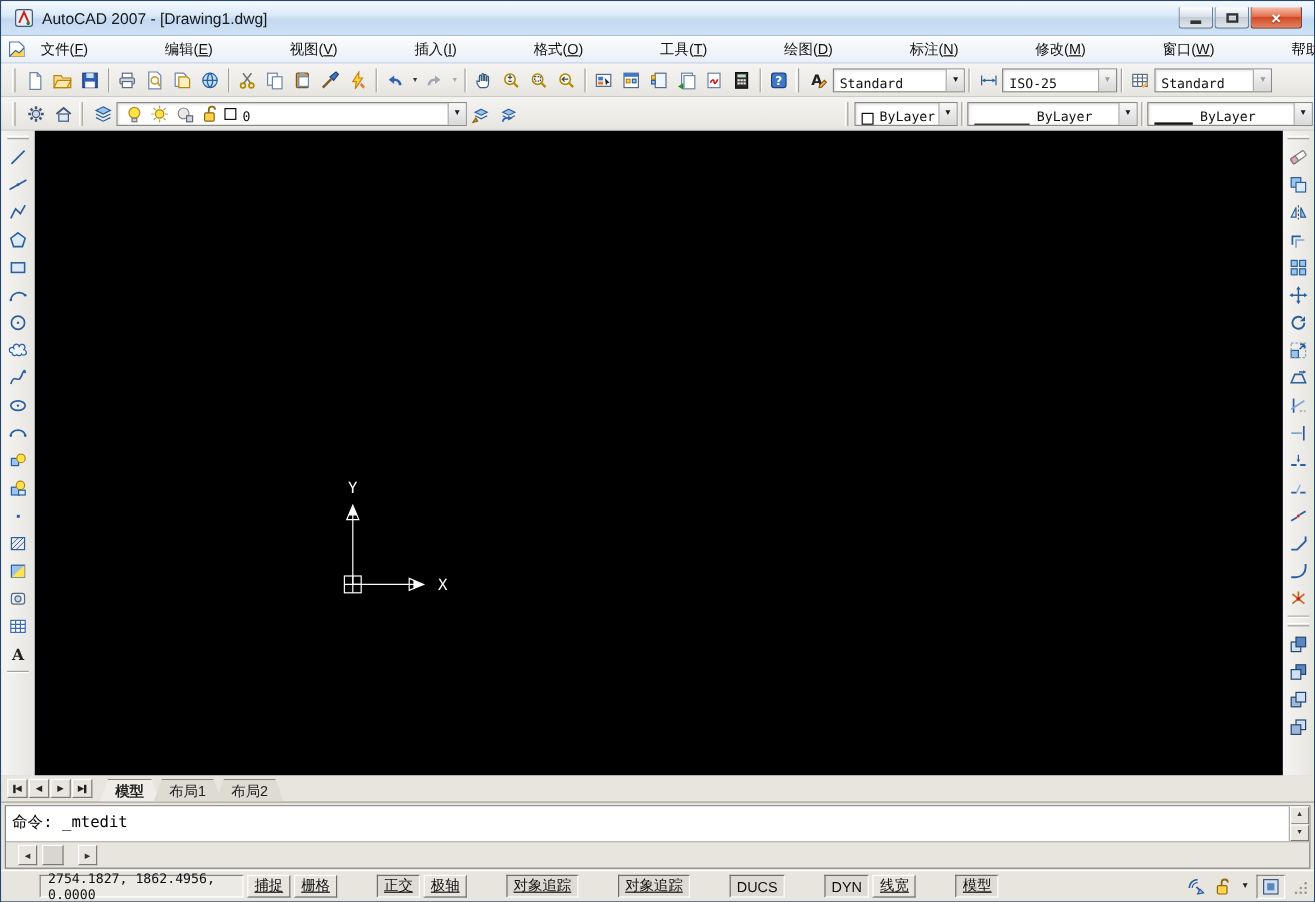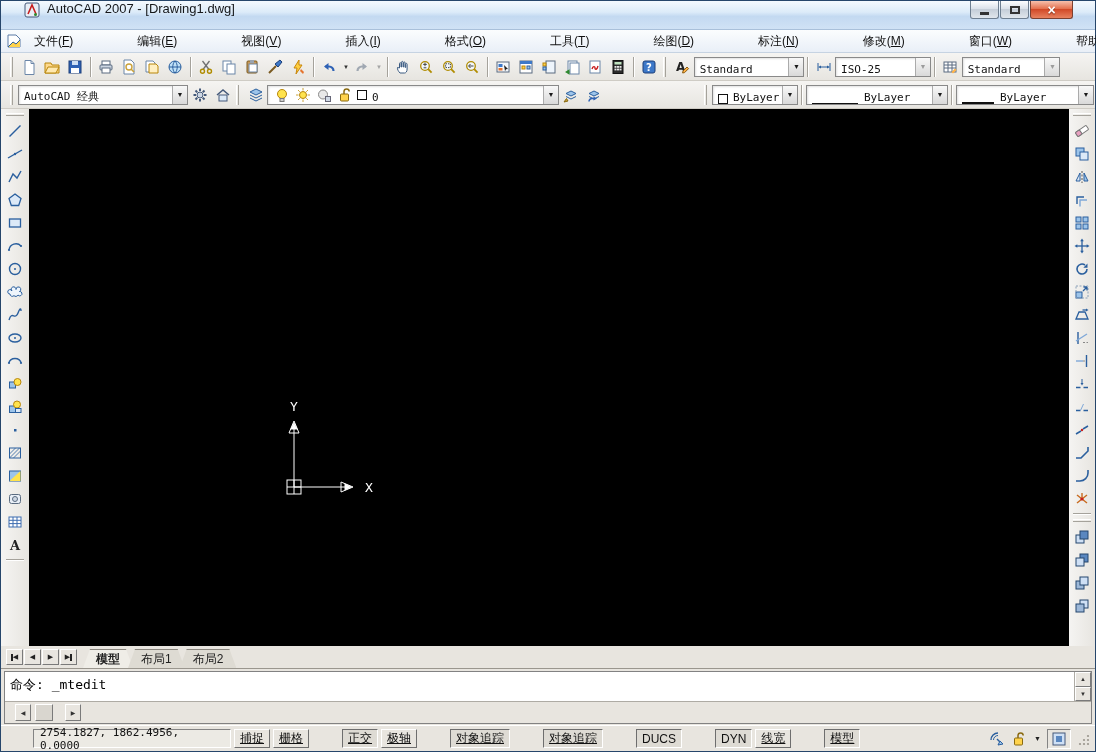--- a/index.html
+++ b/index.html
@@ -1,20 +1,20 @@
 <!DOCTYPE html>
 <html><head>
 <meta charset="utf-8">
 <style>
   html,body{margin:0;padding:0;background:#9db5cc;}
   body{width:1096px;height:752px;overflow:hidden;font-family:"Liberation Sans",sans-serif;font-size:12px;}
   *{box-sizing:border-box;}
   .window{width:1096px;height:752px;border:1px solid #26466b;display:flex;flex-direction:column;background:linear-gradient(180deg,#d8e7f7,#bcd4ee);}
   
-  .titlebar{height:29px;flex:0 0 29px;display:flex;padding:0 22px;background:linear-gradient(#f4f9fe 0%,#dcebf9 40%,#c3d9f1 55%,#d0e2f5 100%);border-bottom:1px solid #a9c0da;}
+  .titlebar{height:29px;flex:0 0 29px;display:flex;align-items:center;padding:0 10px;background:linear-gradient(#f4f9fe 0%,#dcebf9 40%,#c3d9f1 55%,#d0e2f5 100%);border-bottom:1px solid #a9c0da;}
   .appicon{width:18px;height:18px;display:inline-flex;align-items:center;justify-content:center;}
   .appicon.small{width:16px;height:16px;}
   .tb-title{margin-left:6px;color:#15171a;font-size:13px;}
   .capbtns{margin-left:auto;display:flex;}
   .cap{width:29px;height:18px;border:1px solid #6e7f90;border-top:none;border-radius:0 0 3px 3px;background:linear-gradient(#fdfeff,#dbe2ea 45%,#c5ced8 50%,#e0e6ec);display:flex;align-items:center;justify-content:center;margin-left:1px;cursor:default;}
   .cap.close{width:43px;border-color:#7c4030;background:linear-gradient(#f6c0ac,#e4714f 45%,#d14a28 50%,#e8825f);}
   .g-min{width:9px;height:3px;background:#333;margin-top:8px;}
   .g-max{width:10px;height:8px;border:2px solid #333;}
   .g-close{color:#fff;font-weight:bold;font-size:14px;line-height:14px;text-shadow:0 1px 1px #7c2a12;}
   
@@ -68,21 +68,21 @@
   .vscroll{width:17px;display:flex;flex-direction:column;background:#e8e5df;border-left:1px solid #aeaba4;}
   .sbtn{flex:1;border:1px solid;border-color:#ffffff #7a7a7a #7a7a7a #ffffff;background:#e8e5df;display:flex;align-items:center;justify-content:center;font-size:6px;color:#333;}
   .cmdprompt{height:21px;display:flex;align-items:stretch;}
   .cptext{width:948px;background:#fff;font-family:"DejaVu Sans Mono",monospace;font-size:13px;padding:2px 5px;white-space:pre;color:#000;}
   .hscroll{width:66px;display:flex;margin-left:10px;padding:2px 0;}
   .hbtn{width:16px;border:1px solid;border-color:#ffffff #7a7a7a #7a7a7a #ffffff;background:#e8e5df;display:flex;align-items:center;justify-content:center;font-size:6px;color:#333;}
   .hthumb{width:18px;margin-left:4px;background:#d9d6cf;border:1px solid;border-color:#ffffff #7a7a7a #7a7a7a #ffffff;}
   .hfill{flex:1;}
   
   .statusrow{height:26px;flex:0 0 26px;background:#e8e5df;display:flex;align-items:center;padding:2px 4px 2px 4px;gap:3px;border-top:1px solid #ffffff;}
-  .coords{width:198px;height:19px;border:1px solid;border-color:#848484 #ffffff #ffffff #848484;display:flex;align-items:center;padding:0 6px;font-family:"DejaVu Sans Mono",monospace;font-size:11px;color:#111;margin-left:28px;background:#eceae4;}
+  .coords{width:170px;height:19px;border:1px solid;border-color:#848484 #ffffff #ffffff #848484;display:flex;align-items:center;padding:0 6px;font-family:"DejaVu Sans Mono",monospace;font-size:11px;color:#111;margin-left:28px;background:#eceae4;}
   .stg{height:19px;padding:0 5px;display:flex;align-items:center;font-size:12px;color:#111;border:1px solid;border-color:#ffffff #6e6e6e #6e6e6e #ffffff;background:#e8e5df;white-space:nowrap;}
   .stg.pressed{border-color:#6e6e6e #ffffff #ffffff #6e6e6e;background:#dedbd4;margin-left:30px;}
   .stg .und{text-decoration:underline;}
   .stright{margin-left:auto;display:flex;align-items:center;gap:4px;}
   .sticon{width:18px;height:18px;display:flex;align-items:center;justify-content:center;}
   .stdrop{font-size:7px;color:#222;padding:0 2px;}
   .cleanbtn{width:24px;height:20px;border:1px solid;border-color:#848484 #ffffff #ffffff #848484;display:flex;align-items:center;justify-content:center;background:#e8e5df;}
   .rgrip{width:16px;height:18px;display:flex;align-items:flex-end;justify-content:flex-end;}
 </style>
 </head>
@@ -362,24 +362,20 @@
       </div>
     <div class="combo disabled" style="width:100px">
       <span class="cval">Standard</span>
       <span class="carr">▼</span>
     </div>
     <div class="endpad"></div>
   </div>
 
   <div class="tbrow">
     <div class="grip"></div>
-    <div class="combo" style="width:170px">
-      <span class="cval">AutoCAD 经典</span>
-      <span class="carr">▼</span>
-    </div>
     <div class="tbtn">
         <svg viewBox="0 0 16 16" width="16" height="16">
           <circle cx="8" cy="8" r="3" fill="#cfd8e4" stroke="#44597a"></circle>
           <g stroke="#44597a" stroke-width="2">
             <line x1="8" y1="1.5" x2="8" y2="4"></line>
             <line x1="8" y1="12" x2="8" y2="14.5"></line>
             <line x1="1.5" y1="8" x2="4" y2="8"></line>
             <line x1="12" y1="8" x2="14.5" y2="8"></line>
             <line x1="3.5" y1="3.5" x2="5.2" y2="5.2"></line>
             <line x1="10.8" y1="10.8" x2="12.5" y2="12.5"></line>

